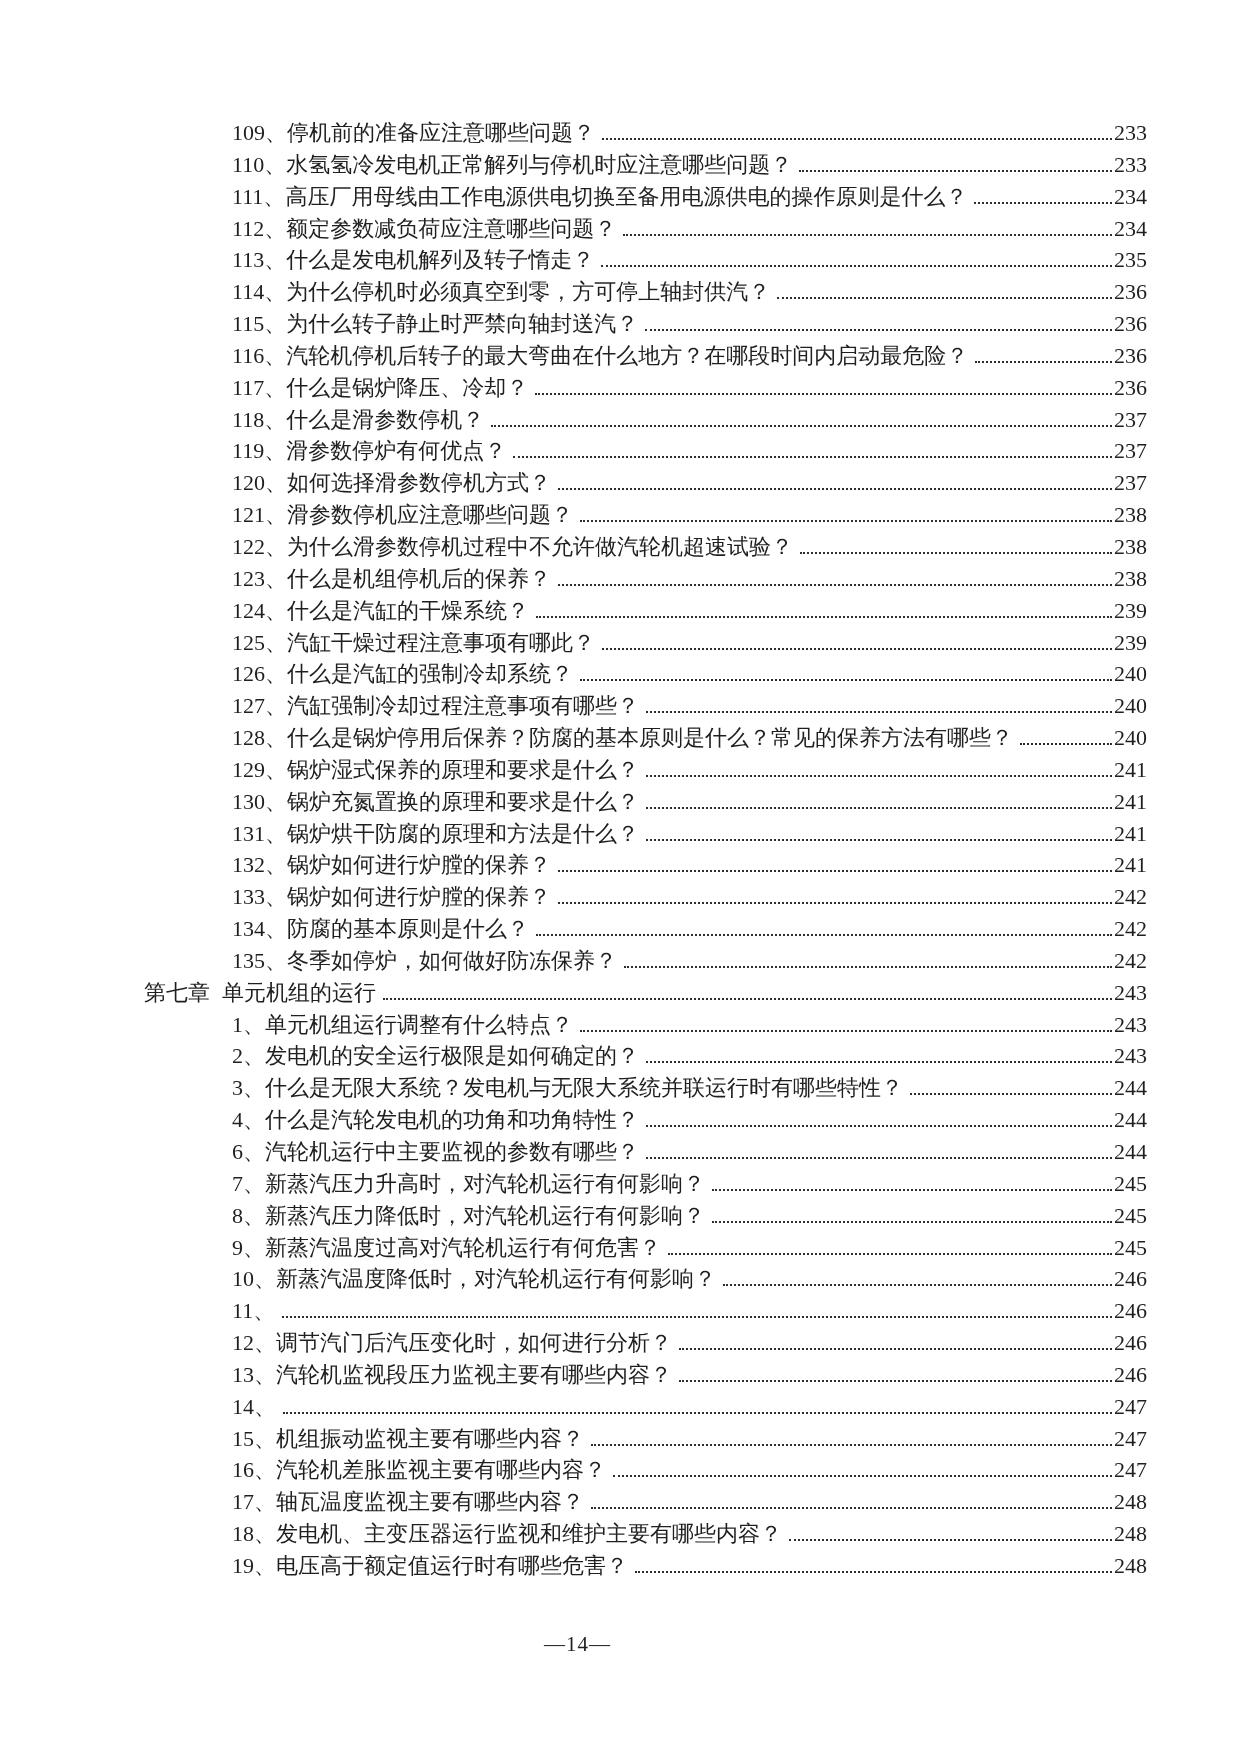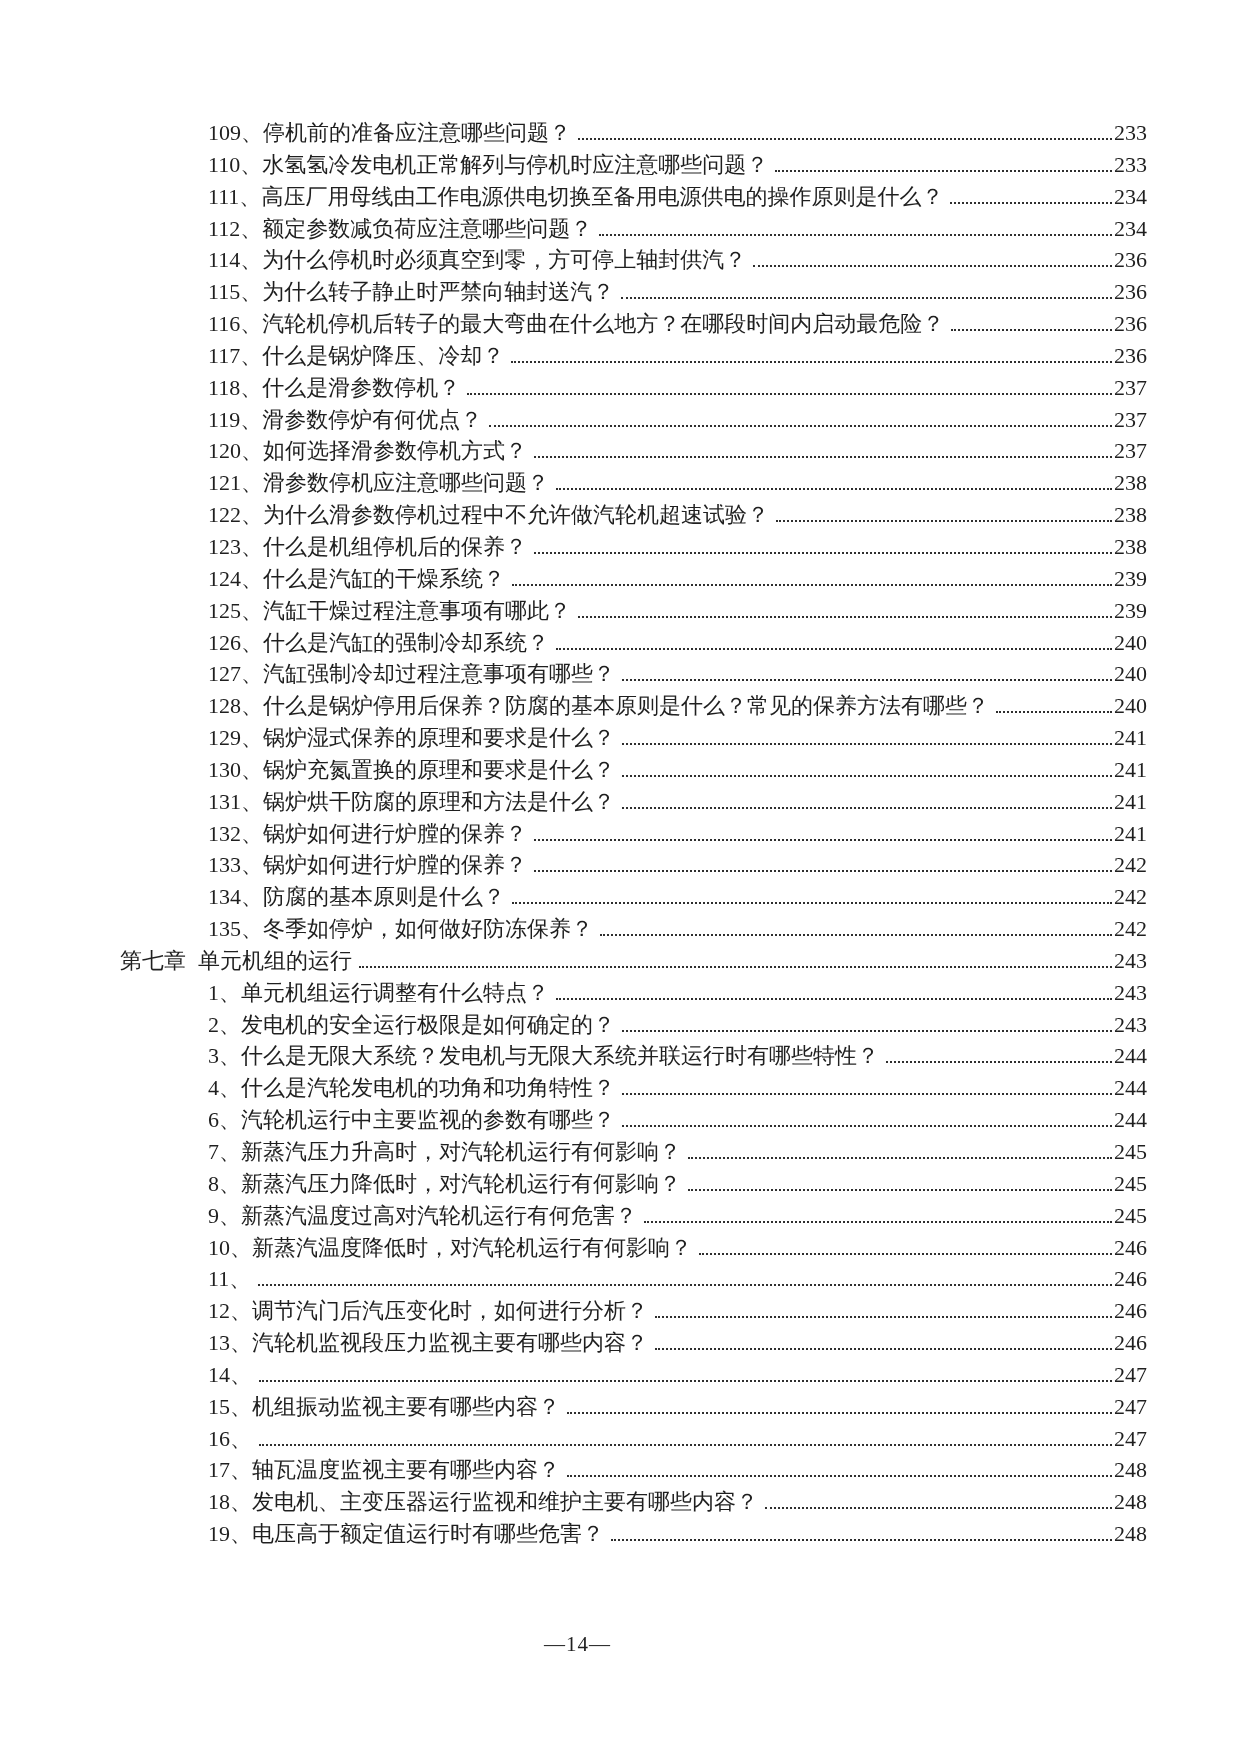--- a/index.html
+++ b/index.html
@@ -19,20 +19,21 @@
     width:1027px;
   }
   .row{
     display:flex;
     align-items:baseline;
     height:31.85px;
     line-height:31.85px;
     font-size:22px;
     white-space:nowrap;
     overflow:hidden;
+    margin-left:24px;
   }
   .row.item{ padding-left:88px; }
   .row.chapter{ padding-left:0;text-align:right; }
   .row.chapter .num{ margin-right:12px; }
   .num{ flex:0 0 auto; }
   .title{ flex:0 1 auto; overflow:hidden; }
   .leader{
     flex:1 1 auto;
     min-width:14px;
     height:8px;
@@ -73,20 +74,26 @@
     <span class="leader"></span>
     <span class="pagenum">234</span>
   </div>
       <div class="row item">
     <span class="num">112、</span>
     <span class="title">额定参数减负荷应注意哪些问题？</span>
     <span class="leader"></span>
     <span class="pagenum">234</span>
   </div>
       <div class="row item">
+    <span class="num">113、</span>
+    <span class="title">什么是发电机解列及转子惰走？</span>
+    <span class="leader"></span>
+    <span class="pagenum">235</span>
+  </div>
+      <div class="row item">
     <span class="num">114、</span>
     <span class="title">为什么停机时必须真空到零，方可停上轴封供汽？</span>
     <span class="leader"></span>
     <span class="pagenum">236</span>
   </div>
       <div class="row item">
     <span class="num">115、</span>
     <span class="title">为什么转子静止时严禁向轴封送汽？</span>
     <span class="leader"></span>
     <span class="pagenum">236</span>
@@ -294,20 +301,21 @@
     <span class="pagenum">247</span>
   </div>
       <div class="row item">
     <span class="num">15、</span>
     <span class="title">机组振动监视主要有哪些内容？</span>
     <span class="leader"></span>
     <span class="pagenum">247</span>
   </div>
       <div class="row item">
     <span class="num">16、</span>
+    <span class="title">汽轮机差胀监视主要有哪些内容？</span>
     <span class="leader"></span>
     <span class="pagenum">247</span>
   </div>
       <div class="row item">
     <span class="num">17、</span>
     <span class="title">轴瓦温度监视主要有哪些内容？</span>
     <span class="leader"></span>
     <span class="pagenum">248</span>
   </div>
       <div class="row item">

